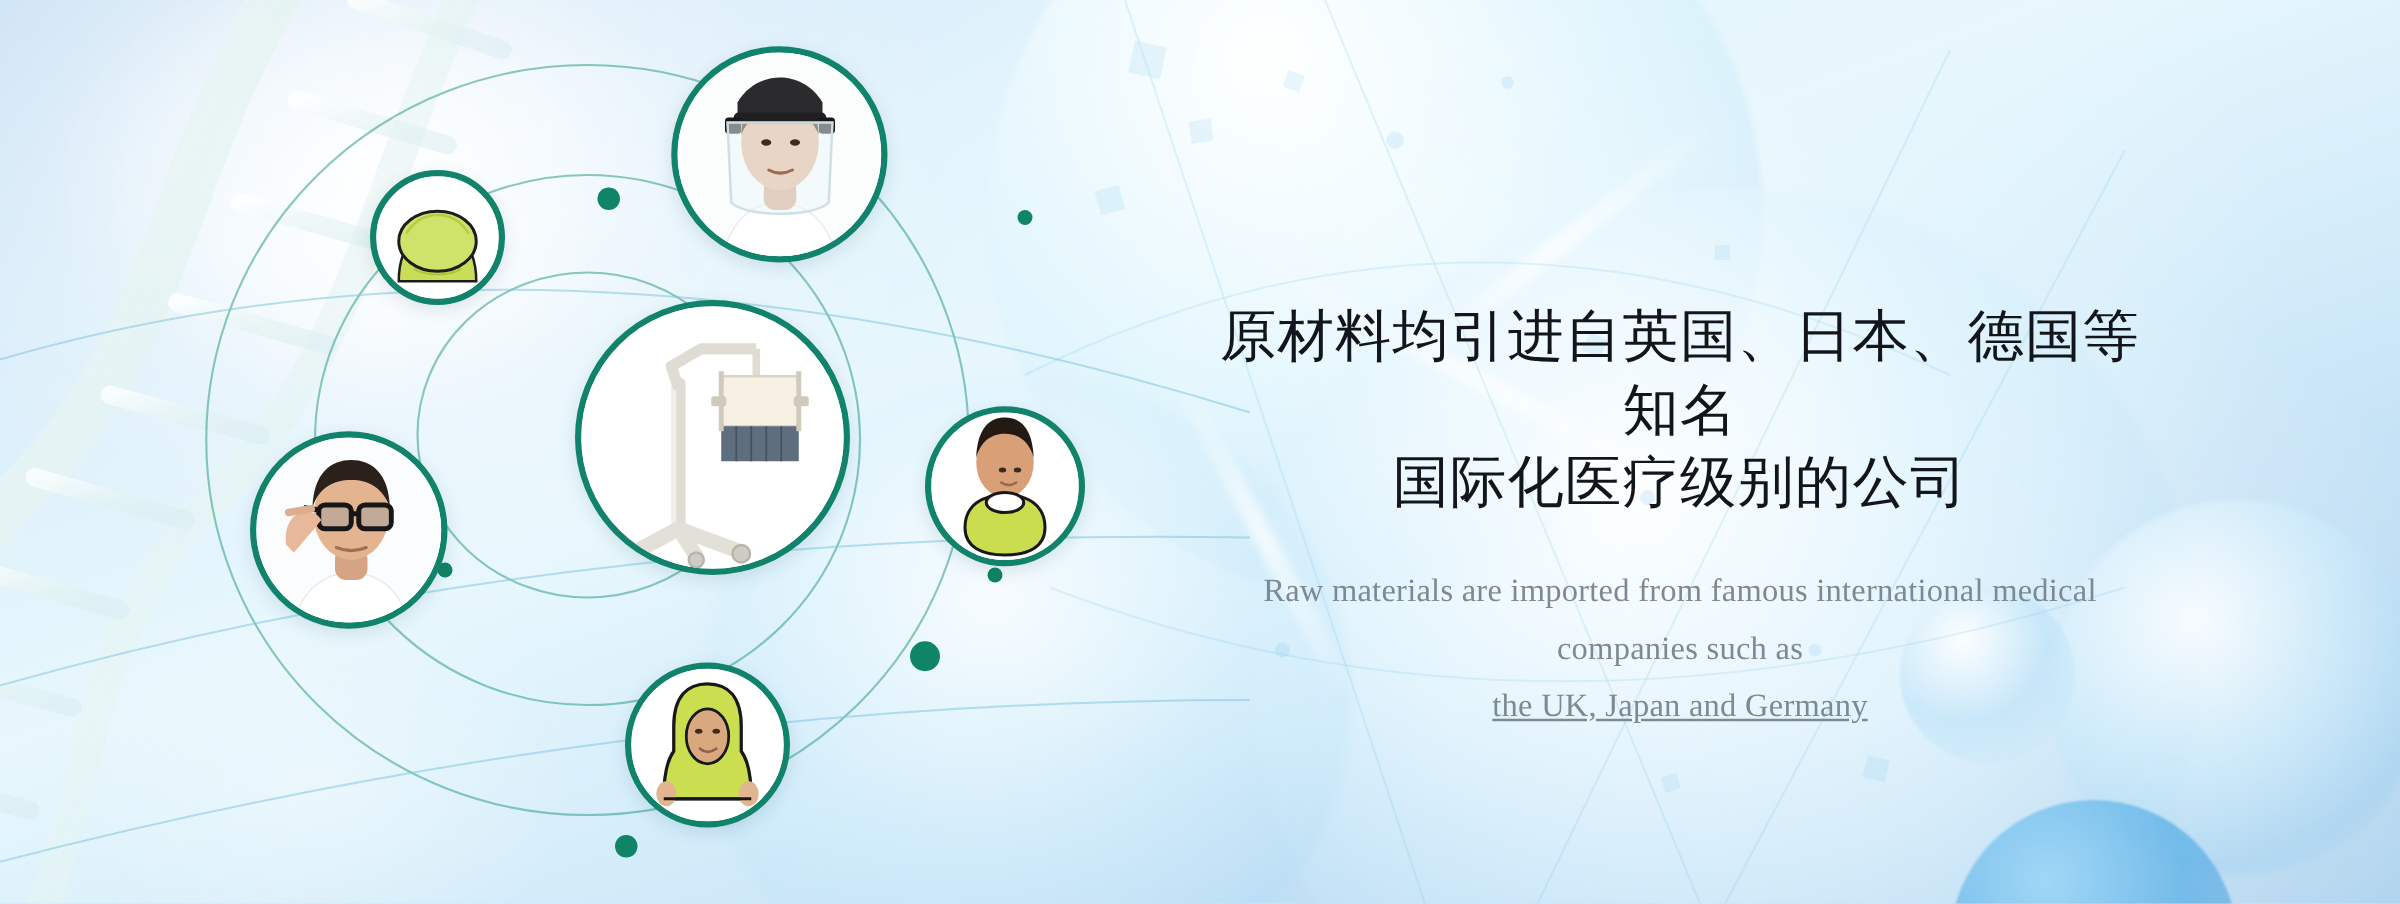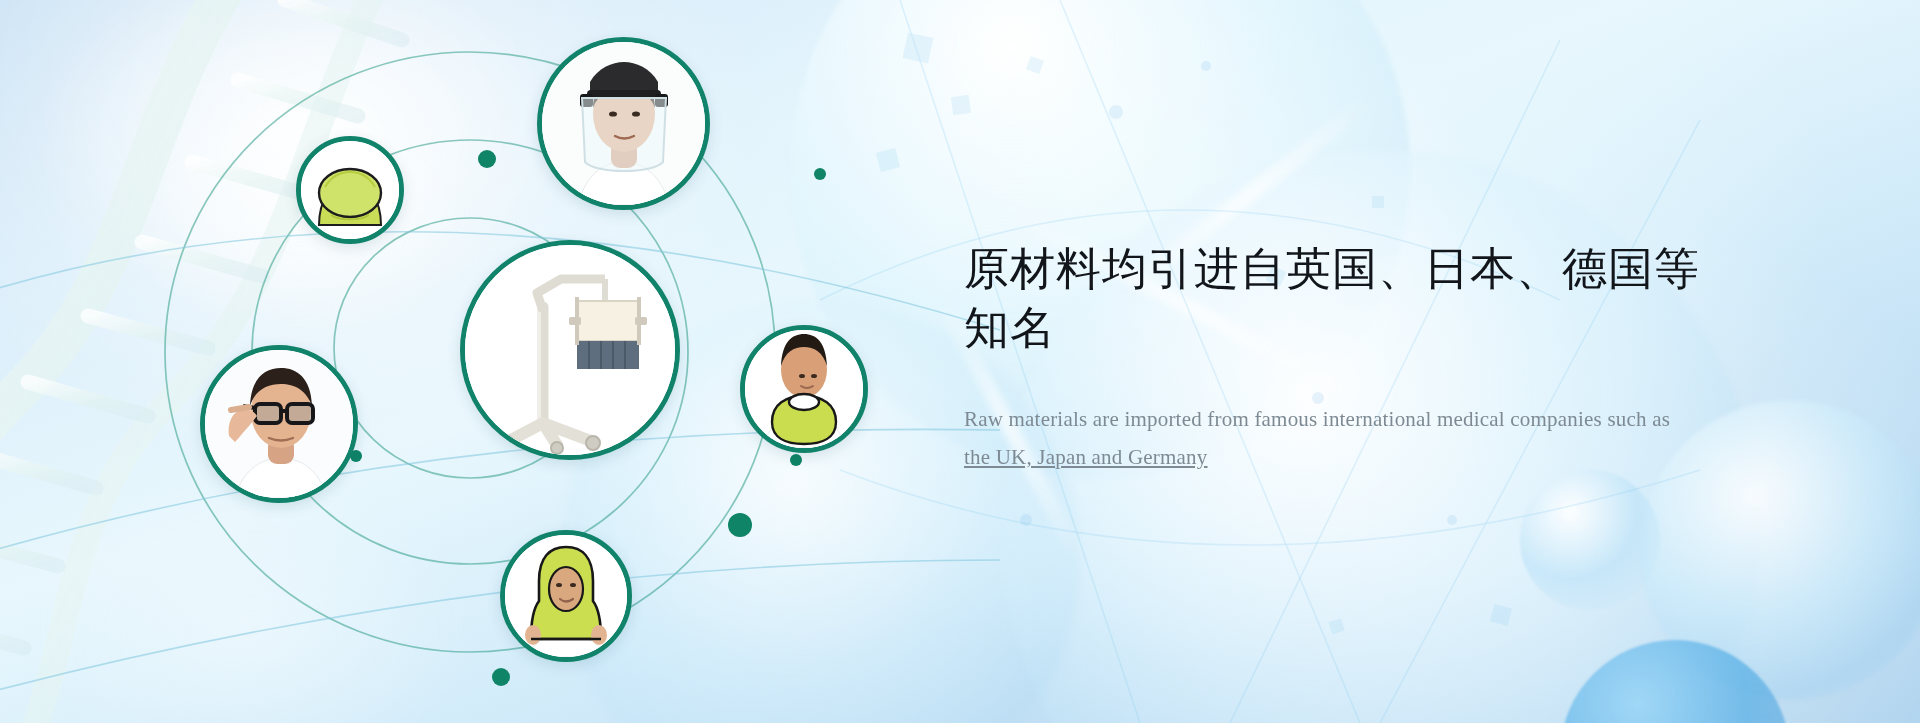--- a/index.html
+++ b/index.html
@@ -76,28 +76,28 @@
   
   .bubble{
     position:absolute;border-radius:50%;overflow:hidden;
     background:#ffffff;
     border:5px solid #11836a;
     box-shadow:0 4px 14px rgba(20,80,90,.13);
   }
   .bubble .ph{position:absolute;inset:0;}
 
   
-  .copy{position:absolute;right:196px;top:210px;width:760px;text-align:left;}
+  .copy{position:absolute;right:196px;top:210px;width:760px;text-align:center;}
   .headline{
     color:#12161a;font-size:45px;line-height:1.30;letter-spacing:1px;font-weight:400;
     font-family:"DejaVu Sans","Liberation Sans",sans-serif;
   }
   .headline .l2{display:block;}
   .sub{
-    margin-top:44px;color:#7d8a93;font-size:21px;line-height:1.78;letter-spacing:.2px;
+    margin-top:34px;color:#7d8a93;font-size:26px;line-height:1.78;letter-spacing:.2px;
     font-family:"Liberation Serif","DejaVu Serif",serif;
   }
   .sub .s2{display:block;text-decoration:underline;}
 </style>
 </head>
 <body>
 
 <div class="banner">
 
   <div class="bg-layer">
@@ -312,20 +312,21 @@
 
       <ellipse cx="28" cy="100" rx="8" ry="10" fill="#e2b491"></ellipse>
       <ellipse cx="94" cy="100" rx="8" ry="10" fill="#e2b491"></ellipse>
       <path d="M26 104 L96 104" stroke="#181818" stroke-width="2.4"></path>
     </svg>
   </div>
 
   <div class="copy">
     <h1 class="headline">
       <span class="l1">原材料均引进自英国、日本、德国等知名</span>
+      <span class="l2">国际化医疗级别的公司</span>
     </h1>
     <p class="sub">
       <span class="s1">Raw materials are imported from famous international medical companies such as</span>
       <span class="s2">the UK, Japan and Germany</span>
     </p>
   </div>
 
 </div>
 
 </body></html>

